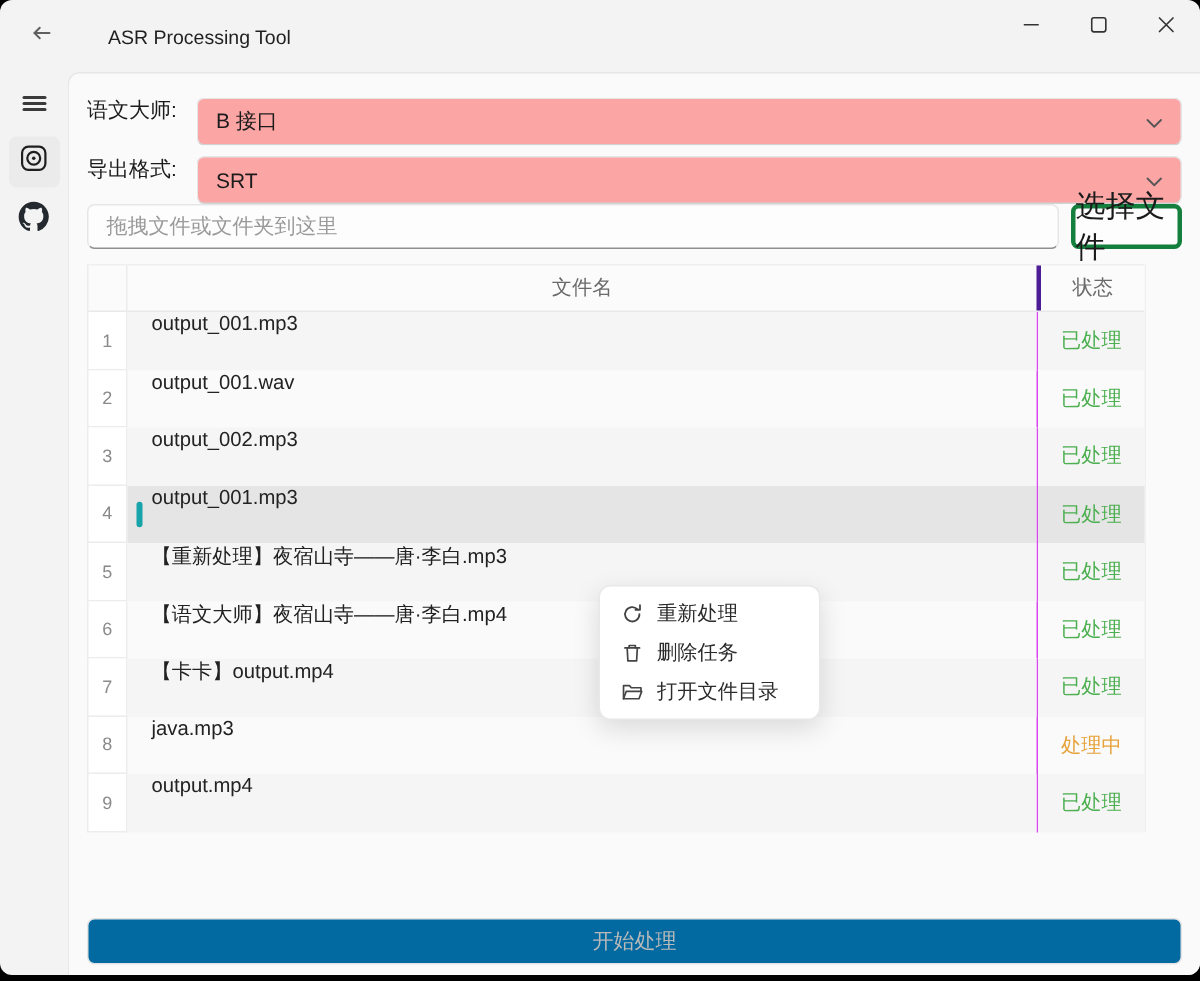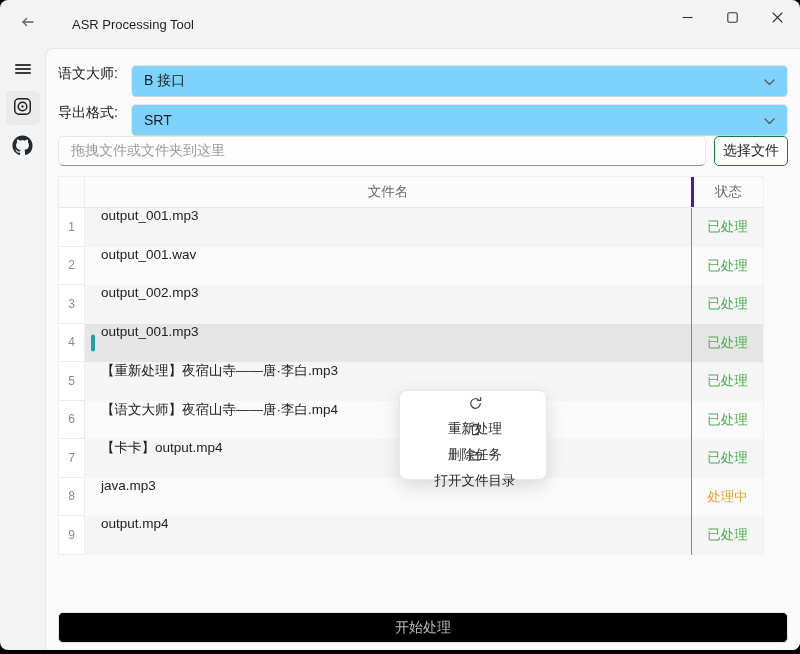--- a/index.html
+++ b/index.html
@@ -19,28 +19,28 @@
   .sb-item{width:34px;height:34px;display:flex;align-items:center;justify-content:center;border-radius:5px;margin-bottom:5px;position:relative;}
   .sb-item.active{background:#ebebeb;}
   .hamburger div{width:16px;height:1.6px;background:#3a3a3a;margin:2.4px 0;border-radius:1px;}
 
   .content{flex:1;background:#fafafa;border:1px solid #e7e7e7;border-right:none;border-bottom:none;
     border-top-left-radius:8px;box-sizing:border-box;position:relative;padding:9px 12px 0 12px;}
 
   
   .form-row{display:flex;align-items:center;height:32px;margin-bottom:7px;}
   .form-label{width:73px;font-size:14px;color:#1b1b1b;flex:none;}
-  .select{flex:1;height:32px;background:#7dd3fc;border:1px solid #e6e6e6;border-bottom-color:#d2d2d2;border-radius:5px;
+  .select{flex:1;height:32px;background:#fca5a5;border:1px solid #e6e6e6;border-bottom-color:#d2d2d2;border-radius:5px;
     display:flex;align-items:center;padding:0 12px;font-size:14px;color:#1b1b1b;box-sizing:border-box;justify-content:space-between;margin-top:13px;}
   .chev{flex:none;margin-left:8px;}
 
   .drop-row{display:flex;align-items:center;height:30px;margin-bottom:0;gap:8px;}
   .drop-input{flex:1;height:30px;background:#fdfdfd;border:1px solid #e6e6e6;border-bottom:1px solid #8f8f8f;border-radius:5px;
     display:flex;align-items:center;padding:0 12px;font-size:14px;color:#9a9a9a;box-sizing:border-box;}
-  .pick-btn{width:74px;height:30px;background:#fdfdfd;border:1px solid #15803d;border-radius:5px;font-size:14px;color:#1b1b1b;
+  .pick-btn{width:74px;height:30px;background:#fdfdfd;border:3px solid #15803d;border-radius:5px;font-size:20px;color:#1b1b1b;
     display:flex;align-items:center;justify-content:center;box-sizing:border-box;}
 
   
   .table{margin-top:10px;width:705px;border-right:1px solid #f0f0f0;}
   .t-header,.t-row{display:grid;grid-template-columns:27px 606px 72px;}
   .t-header{height:30px;background:#fbfbfb;border-top:1px solid #efefef;border-bottom:1px solid #e9e9e9;}
   .h-idx{border-left:1px solid #ececec;border-right:1px solid #ececec;}
   .h-file,.h-status{display:flex;align-items:center;justify-content:center;font-size:13.5px;color:#6a6a6a;}
   .h-status{border-left:3px solid #4c1d95;}
   .t-row{height:38.5px;}
@@ -48,26 +48,26 @@
     display:flex;align-items:center;justify-content:center;font-size:12px;color:#8a8a8a;}
   .cell-file{display:flex;padding-left:16px;font-size:13.5px;color:#222;position:relative;box-sizing:border-box;}
   .cell-status{display:flex;align-items:center;justify-content:center;font-size:13.5px;border-left:1px solid #d946ef;box-sizing:border-box;}
   .t-row.striped .cell-file,.t-row.striped .cell-status{background:#f5f5f5;}
   .t-row.selected .cell-file,.t-row.selected .cell-status{background:#e5e5e5;}
   .sel-bar{position:absolute;left:6px;top:50%;transform:translateY(-50%);width:3.5px;height:17px;border-radius:2px;}
 
   
   .ctx-menu{position:absolute;left:353px;top:341px;width:146px;background:#fff;border:1px solid #e8e8e8;border-radius:8px;
     box-shadow:0 6px 18px rgba(0,0,0,.13);padding:5px 0;z-index:10;}
-  .ctx-item{display:flex;align-items:center;height:26px;padding:0 10px 0 14px;font-size:13.5px;color:#2b2b2b;gap:9px;flex-direction:column;}
+  .ctx-item{display:flex;align-items:center;height:26px;padding:0 10px 0 14px;font-size:13.5px;color:#2b2b2b;gap:9px;}
   .ctx-item .ic{width:15px;height:15px;display:flex;align-items:center;justify-content:center;flex:none;}
   .ctx-item .ic svg{width:15px;height:15px;}
 
   
-  .start-btn{position:absolute;left:12px;right:12px;bottom:11px;height:31px;background:#000000;border:1px solid #e3e3e3;
+  .start-btn{position:absolute;left:12px;right:12px;bottom:11px;height:31px;background:#0369a1;border:1px solid #e3e3e3;
     border-radius:5px;display:flex;align-items:center;justify-content:center;font-size:14px;color:#b9b9b9;box-sizing:border-box;margin-top:32px;}
 </style>
 </head>
 <body>
 
 <div class="window">
 
   <div class="titlebar">
     <div class="back-btn">
       <span>

